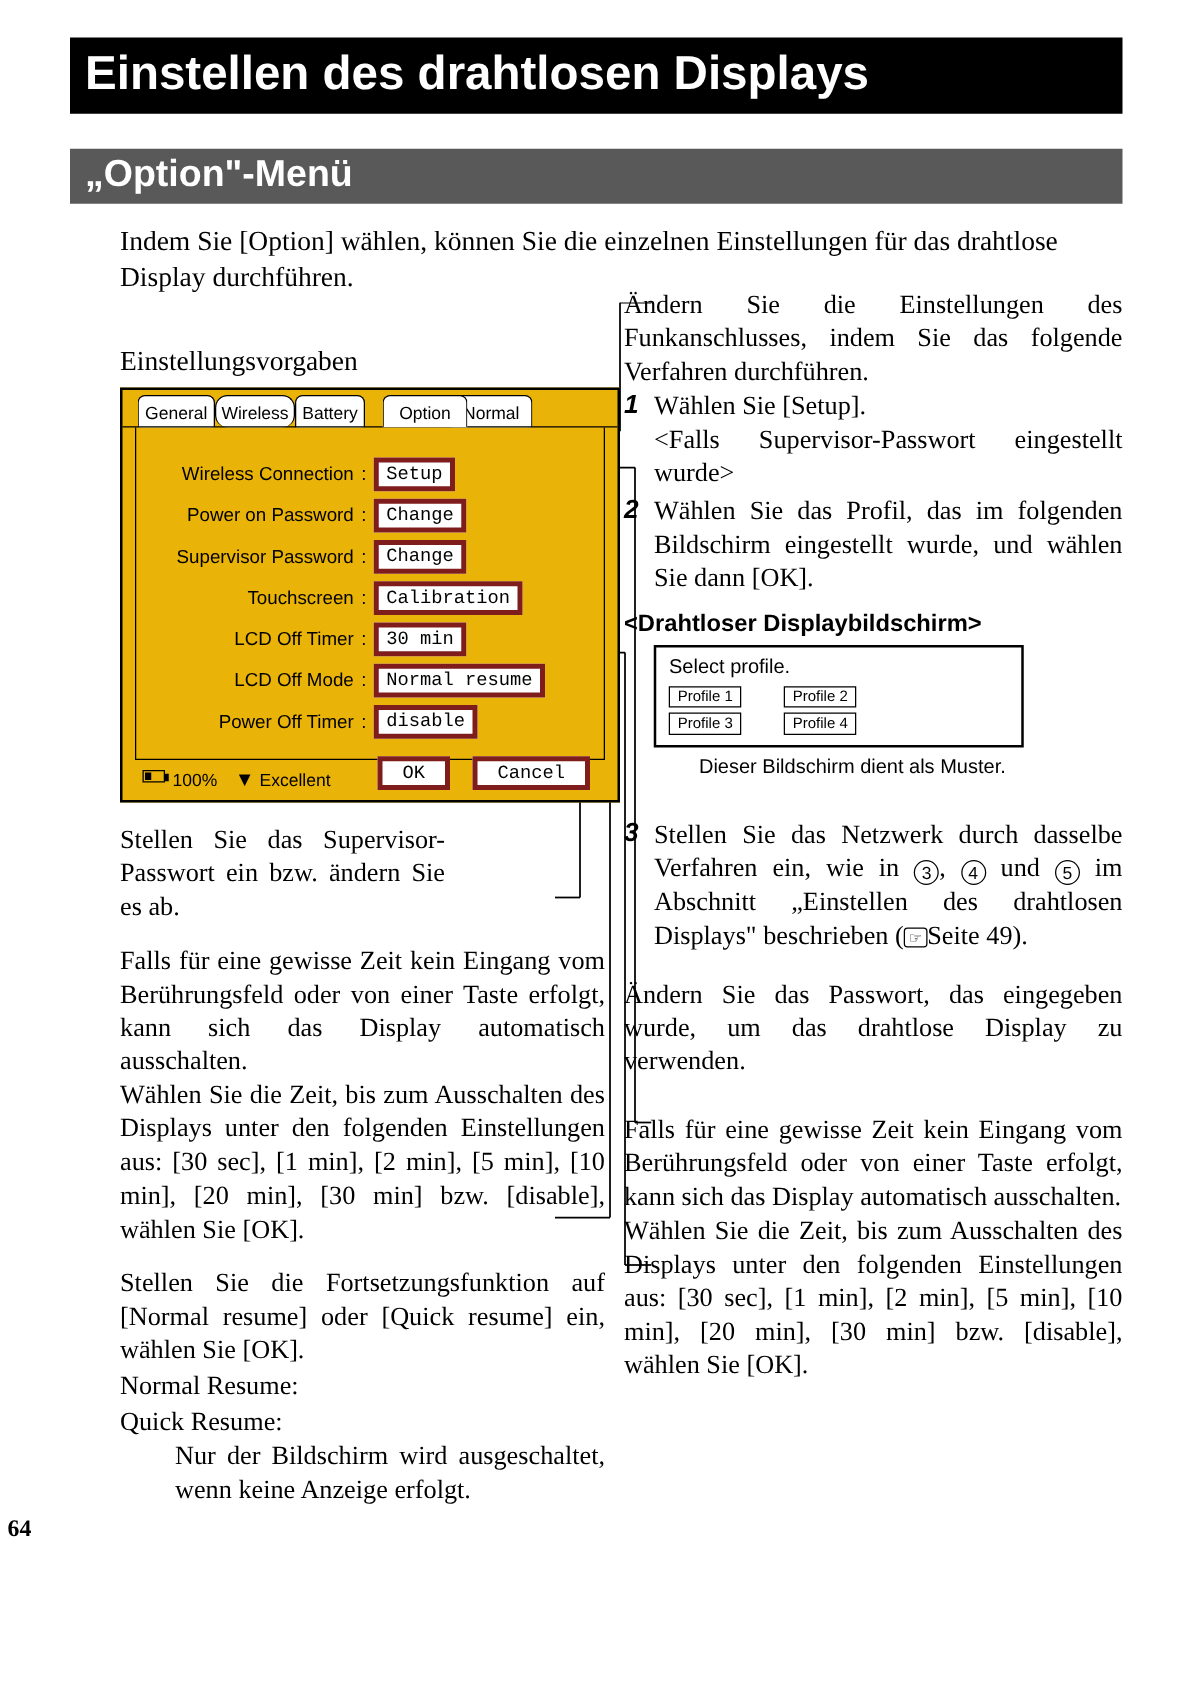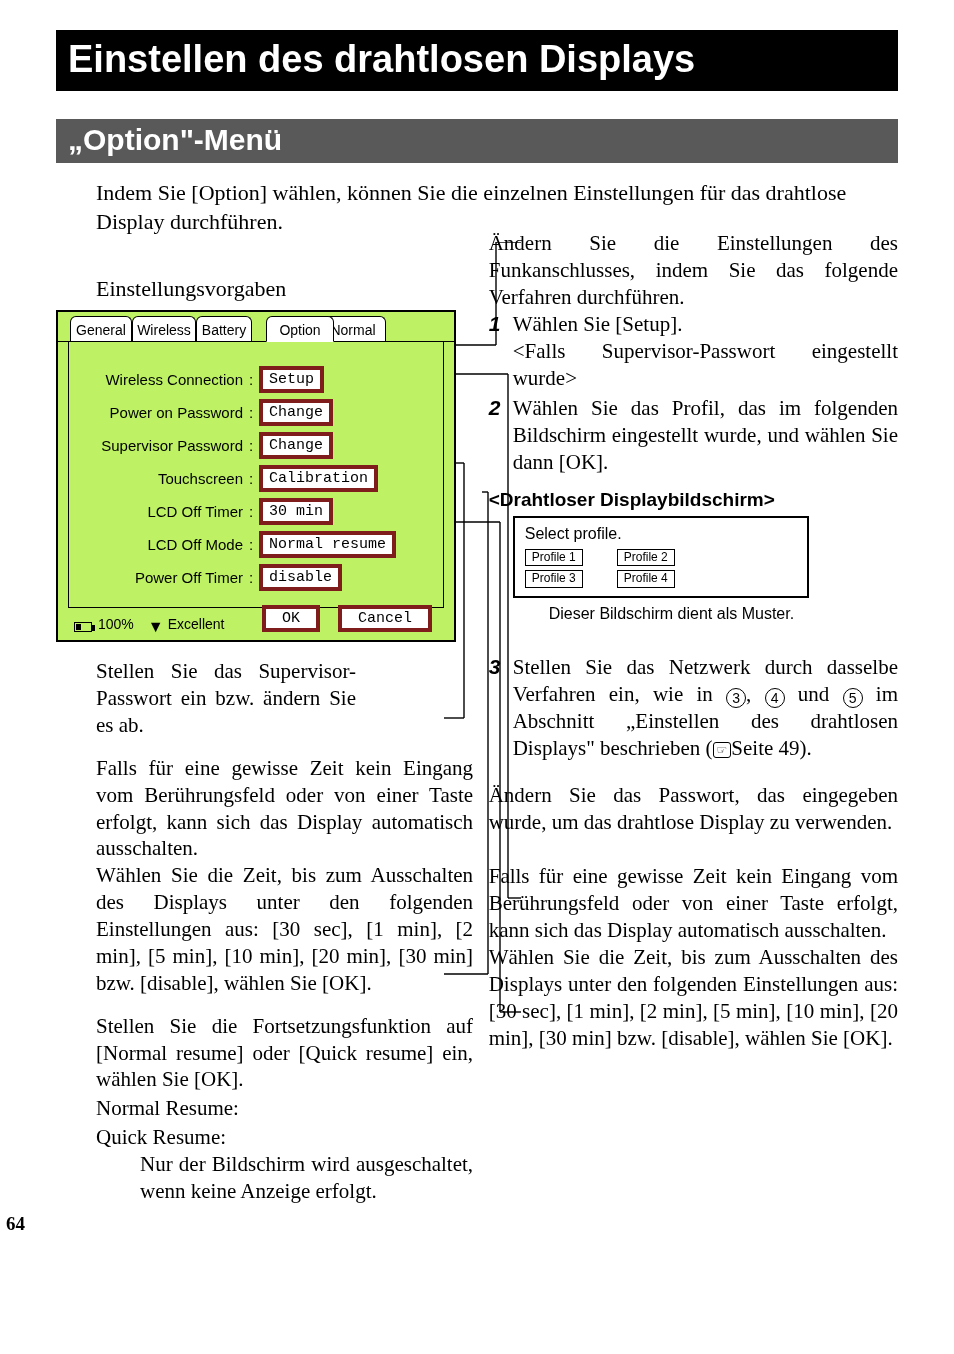--- a/index.html
+++ b/index.html
@@ -6,35 +6,35 @@
     html, body { width: 954px; background: #fff; font-family: "Times New Roman", serif; color: #000; }
     .page { width: 954px; position: relative; padding: 30px 56px 30px 56px; }
     .black-banner { background: #000; color: #fff; font-family: Arial, Helvetica, sans-serif; font-weight: bold; font-size: 38px; padding: 8px 12px 10px 12px; margin-bottom: 28px; }
     .gray-banner { background: #595959; color: #fff; font-family: Arial, Helvetica, sans-serif; font-weight: bold; font-size: 30px; padding: 4px 12px 6px 12px; margin-bottom: 16px; }
     .intro { font-size: 22px; margin: 0 0 6px 40px; line-height: 1.3; }
     .cols { position: relative; display: flex; }
     .left-col { width: 428px; }
     .right-col { width: 420px; position: relative; }
     .gap { width: 16px; }
     .sub-label { font-size: 22px; margin: 34px 0 8px 40px; }
-    .panel-wrap { border: 2px solid #000; width: 400px; font-family: Arial, Helvetica, sans-serif; position: relative; background:#bef264; }
+    .panel-wrap { border: 2px solid #000; margin-left: 40px; width: 400px; font-family: Arial, Helvetica, sans-serif; position: relative; background:#eab308; }
     .tabs { position: relative; height: 30px; }
     .tab { position: absolute; top: 4px; height: 26px; border: 1px solid #000; border-bottom: none; font-size: 14px; line-height: 26px; text-align: center; background:#fff; }
     .tab1 { left: 12px; width: 62px; border-top-left-radius: 6px; border-top-right-radius: 6px; }
-    .tab2 { left: 74px; width: 64px; border-top-left-radius: 6px; border-top-right-radius: 6px; }
+    .tab2 { left: 74px; width: 64px; border-top-left-radius: 6px; border-top-right-radius: 6px; border-radius: 10px; }
     .tab3 { left: 138px; width: 56px; border-top-left-radius: 6px; border-top-right-radius: 6px; }
     .tab4 { left: 208px; width: 68px; border-top-left-radius: 6px; border-top-right-radius: 6px; border-bottom: 1px solid #fff; z-index: 3; }
     .tab5 { left: 262px; width: 66px; border-top-left-radius: 6px; border-top-right-radius: 6px; }
     .tab-baseline { position:absolute; left:0; right:0; bottom:0; height:0; border-bottom:1px solid #000; z-index:1; }
     .panel-body { border: 1px solid #000; margin: 0 10px 6px 10px; border-top: none; padding: 18px 10px 10px 10px; position: relative; }
     .row { display: flex; align-items: center; margin: 6px 0; font-size: 15px; }
     .row-label { width: 170px; text-align: right; padding-right: 6px; }
     .row-sep { width: 10px; }
     .btn { border: 4px solid #7f1d1d; padding: 1px 6px; font-size: 15px; font-family: Liberation Mono, monospace; background:#fff; }
-    .status-row { display: flex; align-items: flex-end; font-size: 14px; padding: 2px 10px 8px 16px; position: relative; }
+    .status-row { display: flex; align-items: flex-start; font-size: 14px; padding: 2px 10px 8px 16px; position: relative; }
     .batt-ico { width:18px; height:10px; border:1.5px solid #000; position:relative; display:inline-block; margin-right:6px; }
     .batt-ico::after { content:""; position:absolute; right:-4px; top:2px; width:3px; height:6px; background:#000; }
     .batt-ico::before { content:""; position:absolute; left:1px; top:1px; bottom:1px; width:5px; background:#000; }
     .ant-ico { display:inline-block; margin: 0 4px 0 14px; font-size:16px; line-height:14px; position:relative; top:2px; }
     .ok-cancel { position: absolute; right: 22px; bottom: 8px; display:flex; gap:18px; }
     .ok-cancel .btn { padding: 1px 16px; }
 
     .desc { font-size: 21px; margin: 16px 0 0 40px; line-height: 1.28; text-align: justify; }
     .desc-block { margin-bottom: 10px; }
     .indent-h { margin-left: 40px; }

